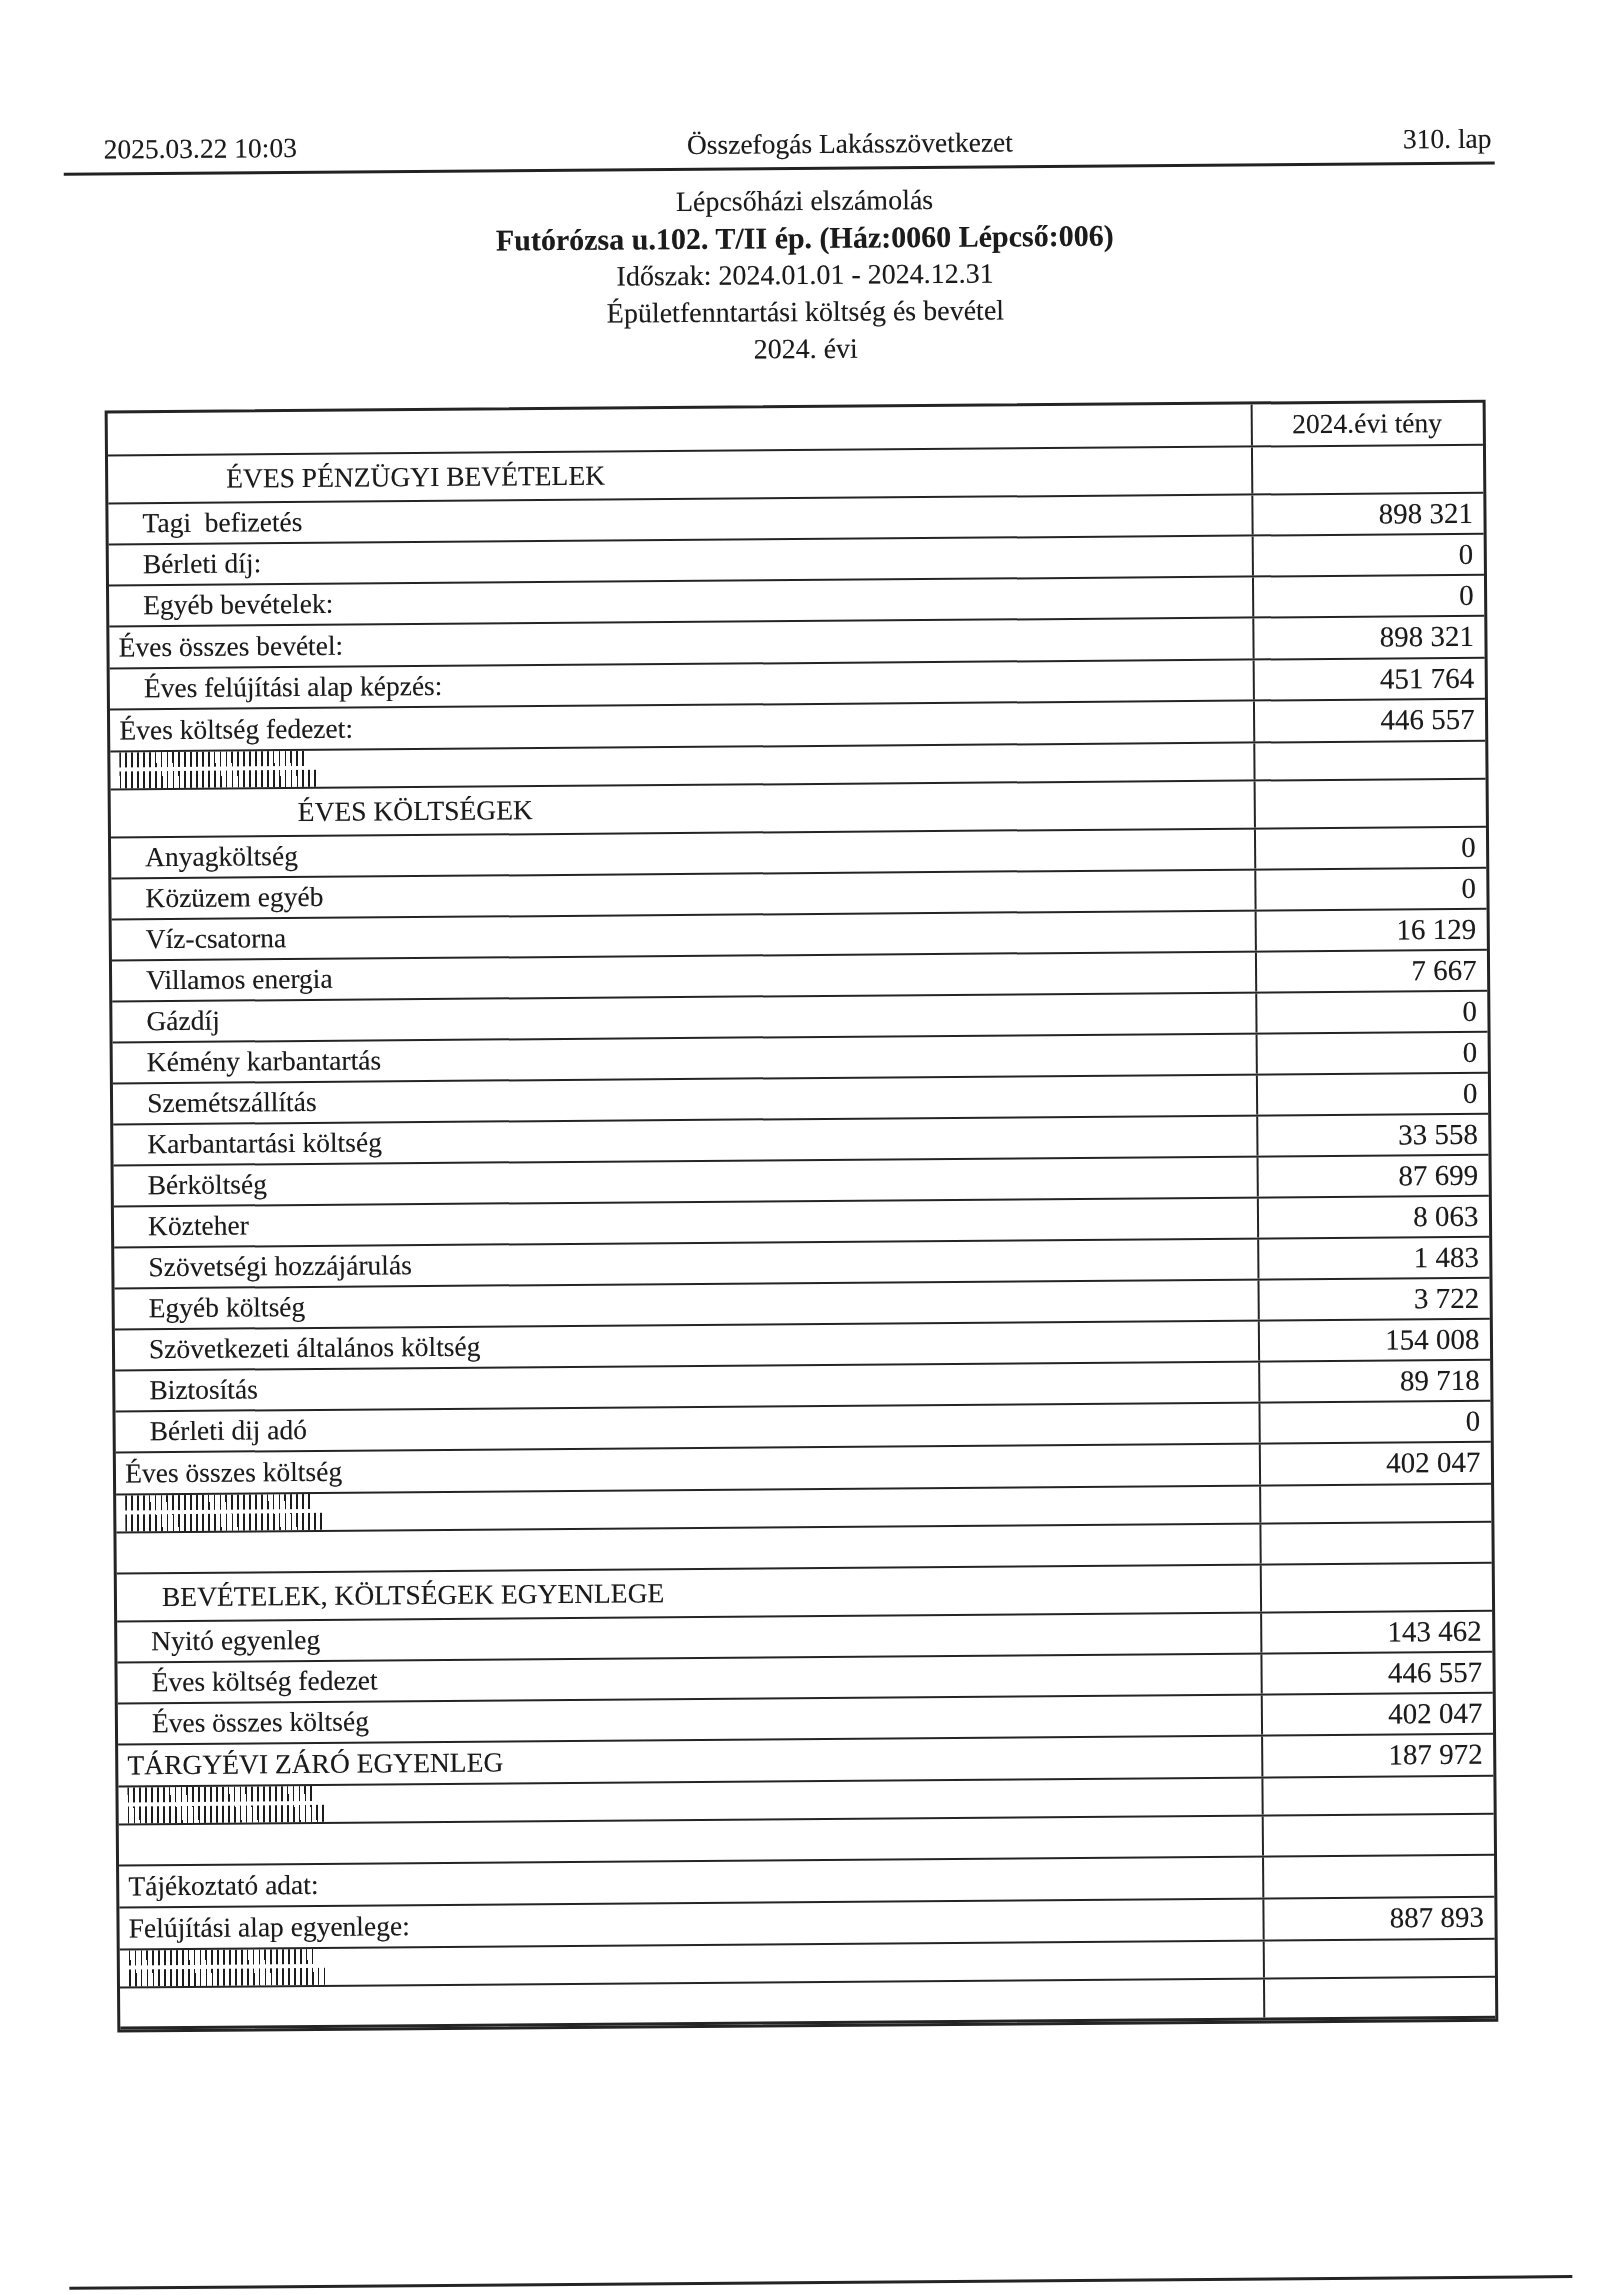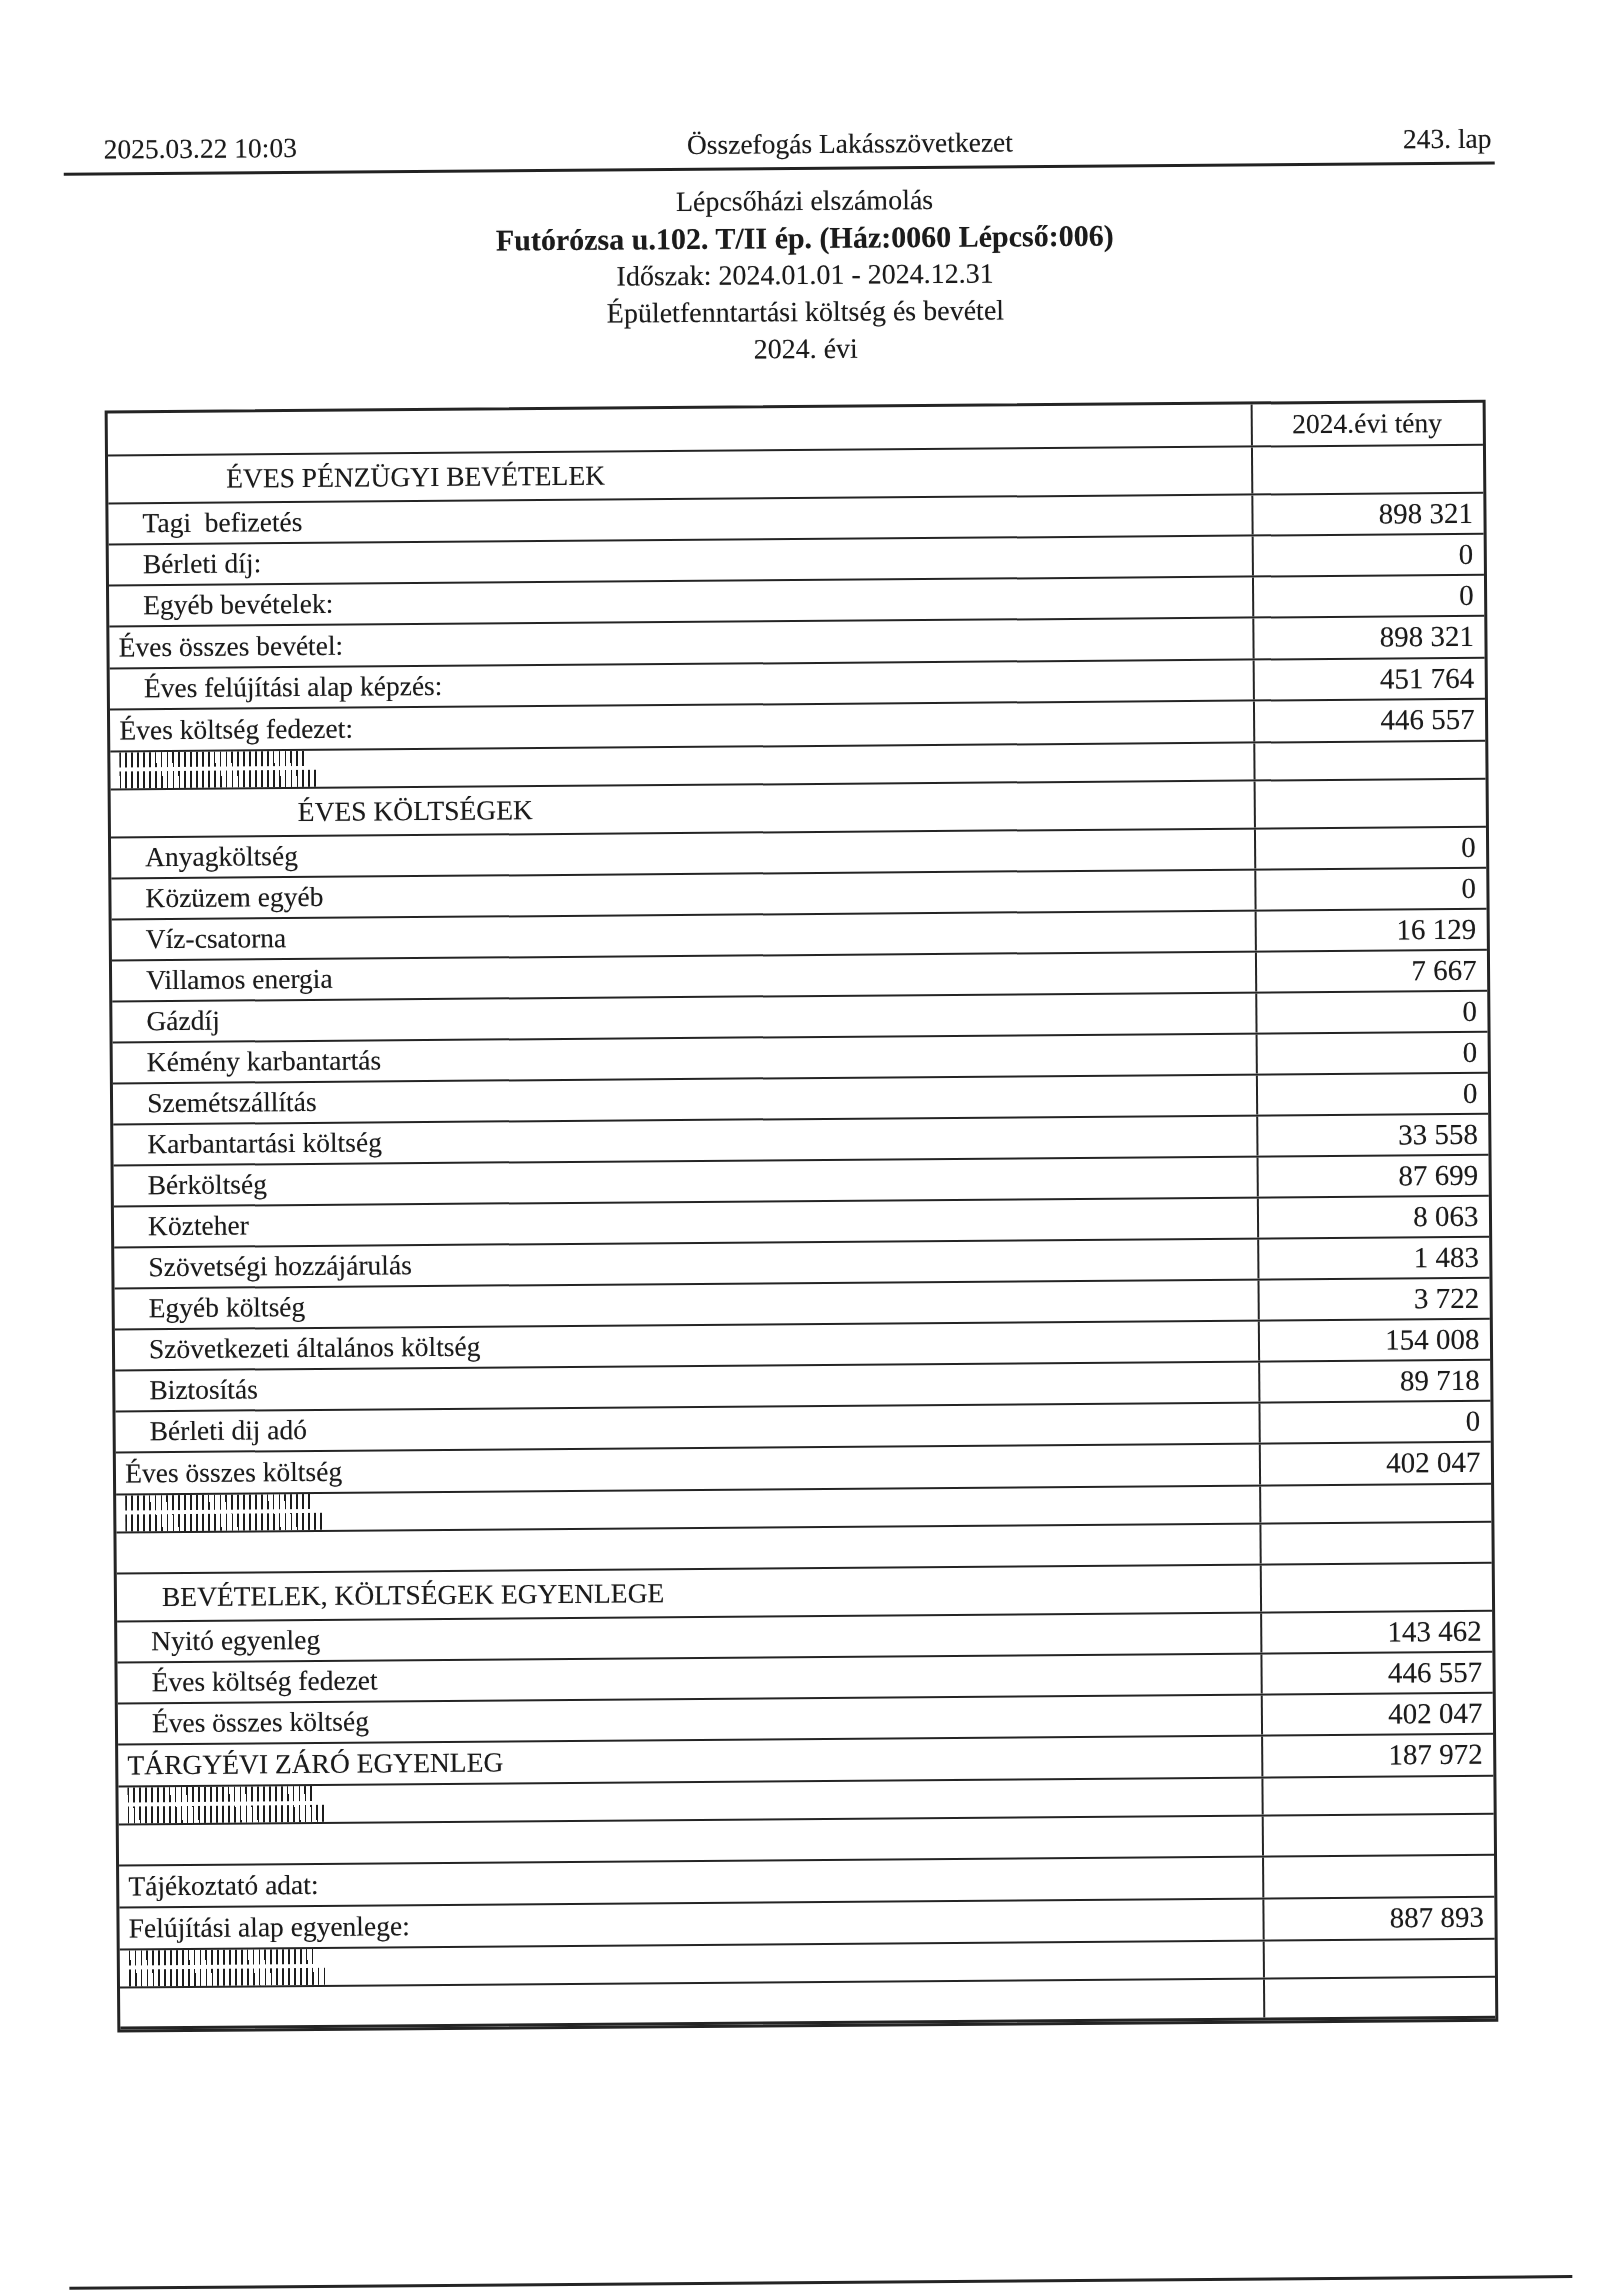--- a/index.html
+++ b/index.html
@@ -107,21 +107,21 @@
   }
 </style>
 </head>
 <body>
 
 <div class="sheet">
 
   <div class="doc-header">
     <span>2025.03.22 10:03</span>
     <span>Összefogás Lakásszövetkezet</span>
-    <span>243. lap</span>
+    <span>310. lap</span>
   </div>
   <div class="header-rule"></div>
 
   <div class="title-block">
     <div>Lépcsőházi elszámolás</div>
     <div class="t-bold">Futórózsa u.102. T/II ép. (Ház:0060 Lépcső:006)</div>
     <div>Időszak: 2024.01.01 - 2024.12.31</div>
     <div>Épületfenntartási költség és bevétel</div>
     <div>2024. évi</div>
   </div>

